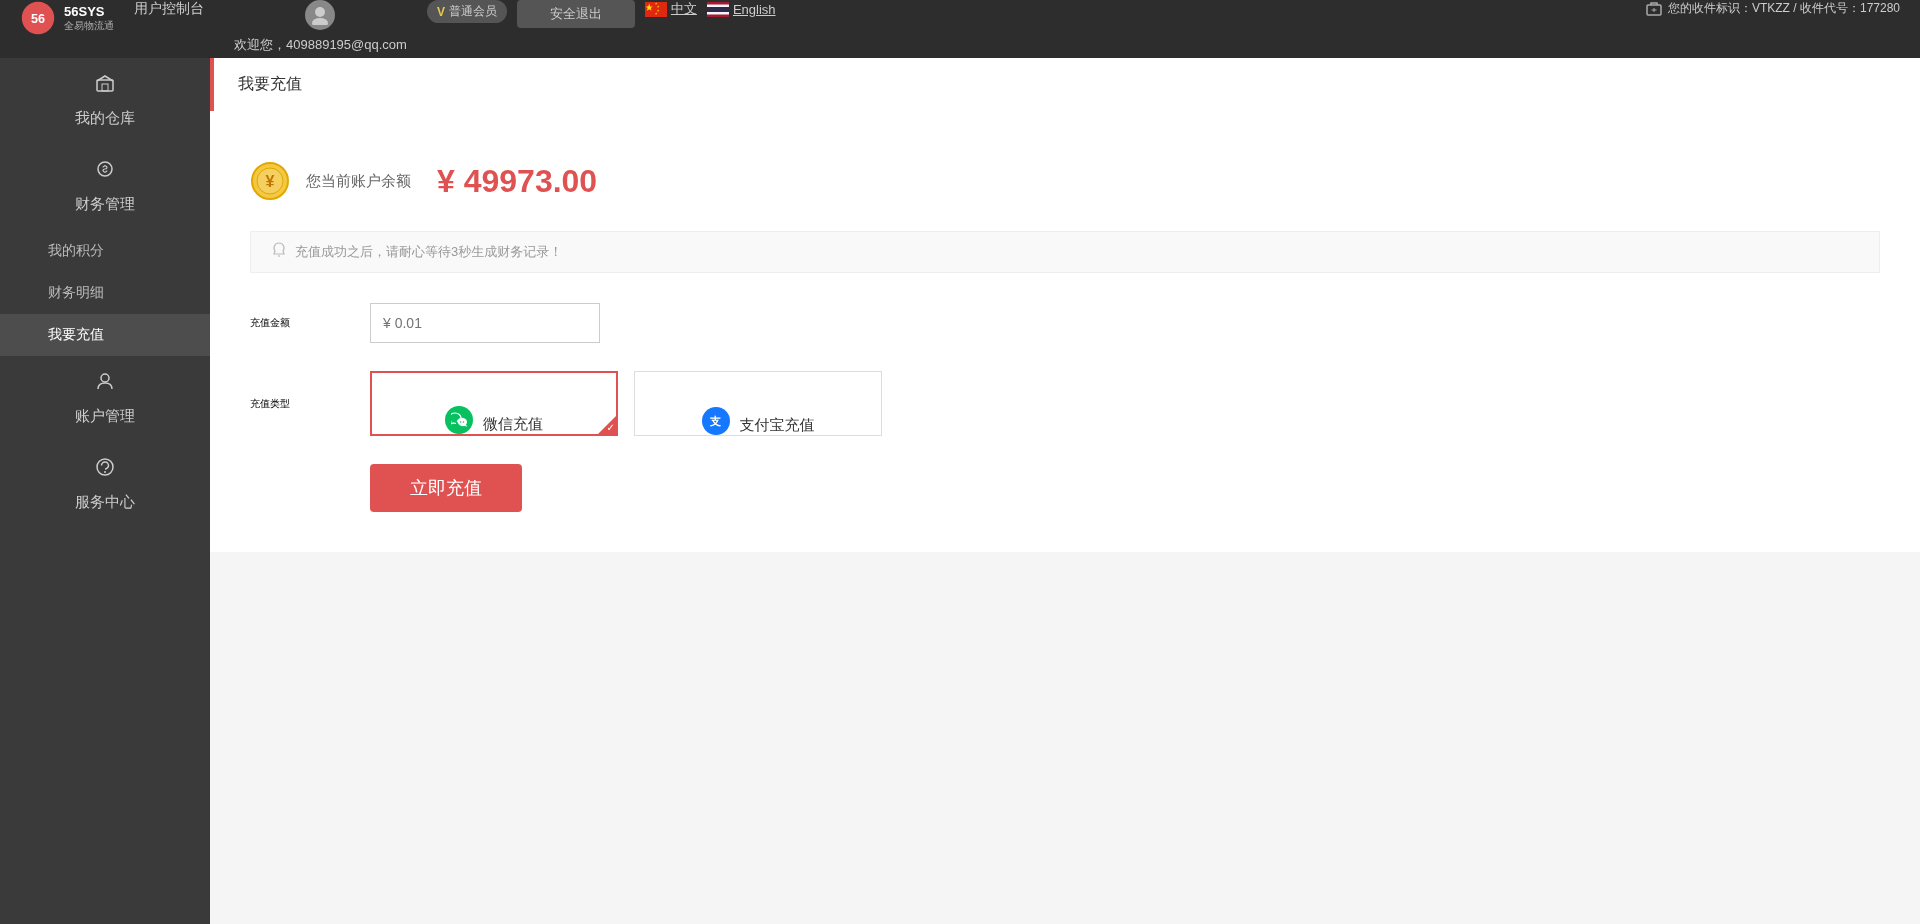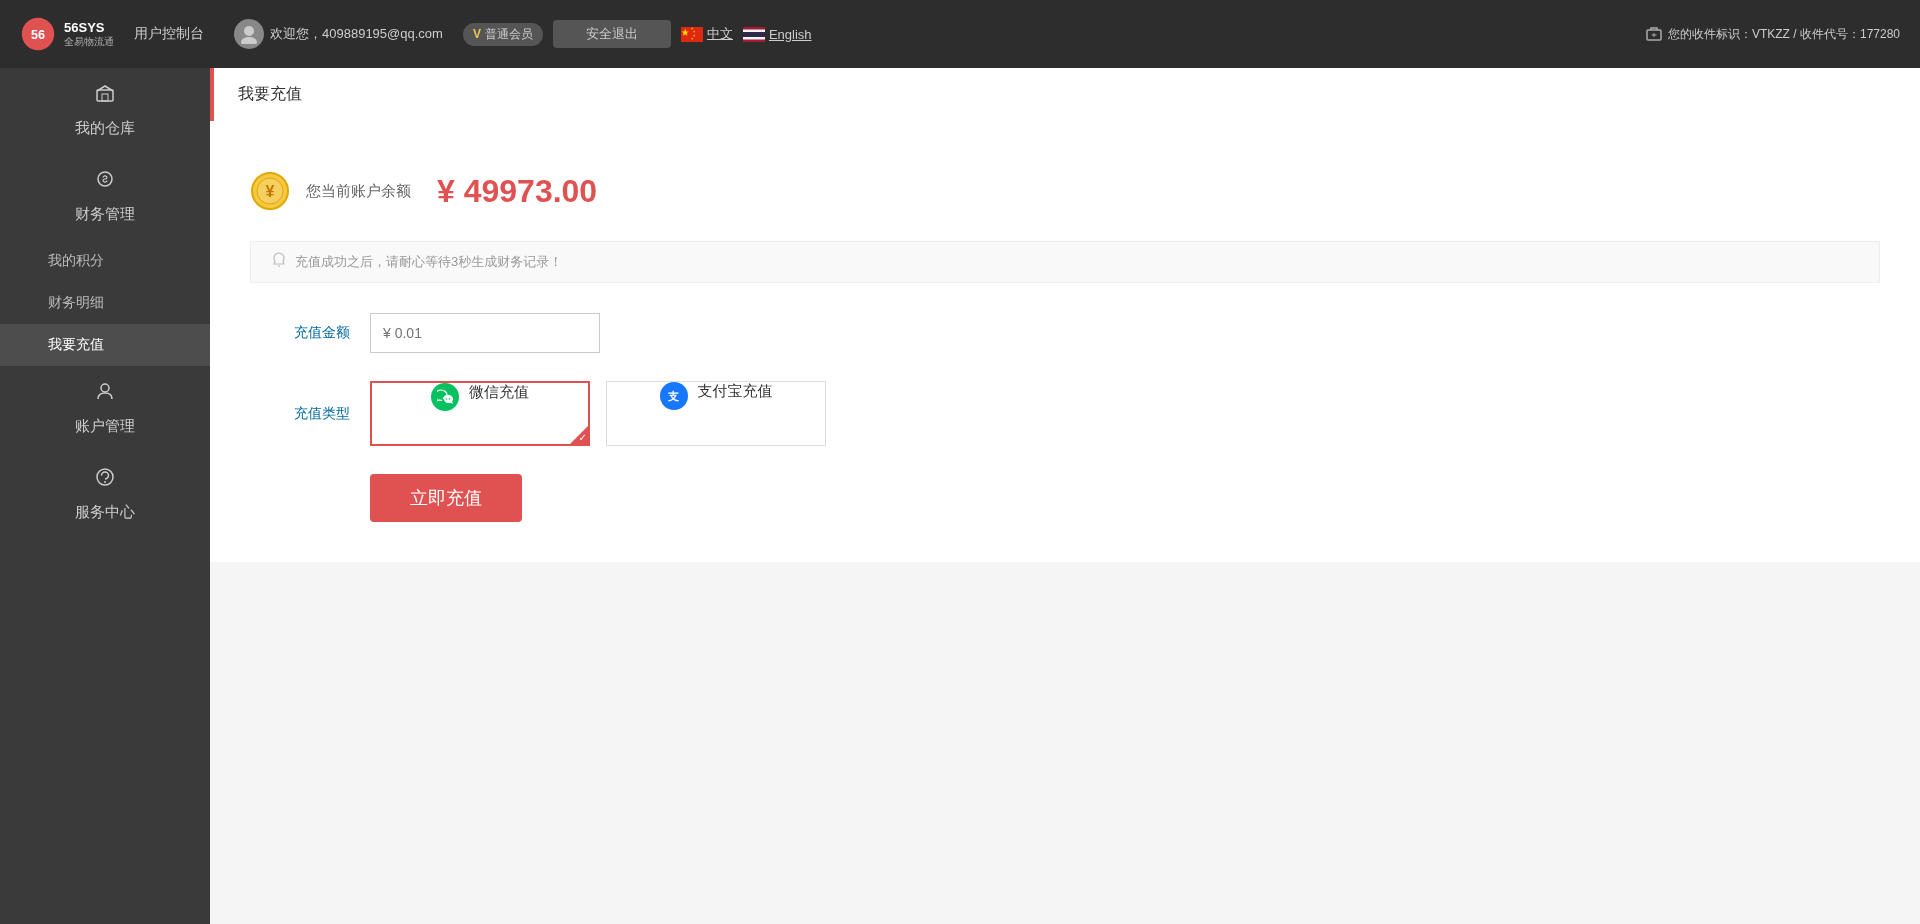--- a/index.html
+++ b/index.html
@@ -1,23 +1,23 @@
 <!DOCTYPE html>
 <html><head>
   <meta charset="utf-8">
   <style>
     * { margin: 0; padding: 0; box-sizing: border-box; }
     body { font-family: "Microsoft YaHei", "SimHei", Arial, sans-serif; background: #f0f0f0; width: 1920px; min-height: 924px; overflow-x: hidden; }
 
     
     .header {
       background: #2d2d2d;
-      height: 68px;
-      display: flex;
-      align-items: center;
+      height: 58px;
+      display: flex;
+      align-items: flex-start;
       padding: 0 20px;
       color: #ccc;
       font-size: 13px;
     }
     .header-logo {
       display: flex;
       align-items: center;
       gap: 8px;
       margin-right: 20px;
     }
@@ -28,20 +28,21 @@
     .header-nav-label {
       color: #ccc;
       font-size: 14px;
       margin-right: 30px;
     }
     .header-user {
       display: flex;
       align-items: center;
       gap: 6px;
       margin-right: 20px;
+      flex-direction: column;
     }
     .avatar {
       width: 30px;
       height: 30px;
       border-radius: 50%;
       background: #888;
       display: flex;
       align-items: center;
       justify-content: center;
       color: #fff;
@@ -197,47 +198,47 @@
 
     
     .form-row {
       display: flex;
       align-items: center;
       margin-bottom: 28px;
       gap: 0;
     }
     .form-label {
       width: 120px;
-      color: #0369a1;
-      font-size: 14px;
-      text-align: right;
+      color: #000000;
+      font-size: 10px;
+      text-align: left;
       padding-right: 20px;
       flex-shrink: 0;
     }
     .amount-input {
       width: 230px;
       height: 40px;
       border: 1px solid #ccc;
       padding: 0 12px;
       font-size: 14px;
       color: #737373;
       outline: none;
     }
 
     
     .payment-options {
       display: flex;
       gap: 16px;
     }
     .payment-option {
-      width: 220px;
+      width: 248px;
       height: 65px;
       border: 1px solid #ddd;
       display: flex;
-      align-items: flex-start;
+      align-items: flex-end;
       justify-content: center;
       gap: 10px;
       cursor: pointer;
       font-size: 15px;
       color: #333;
       position: relative;
       background: #fff;
     }
     .payment-option.selected {
       border: 2px solid #e05252;

